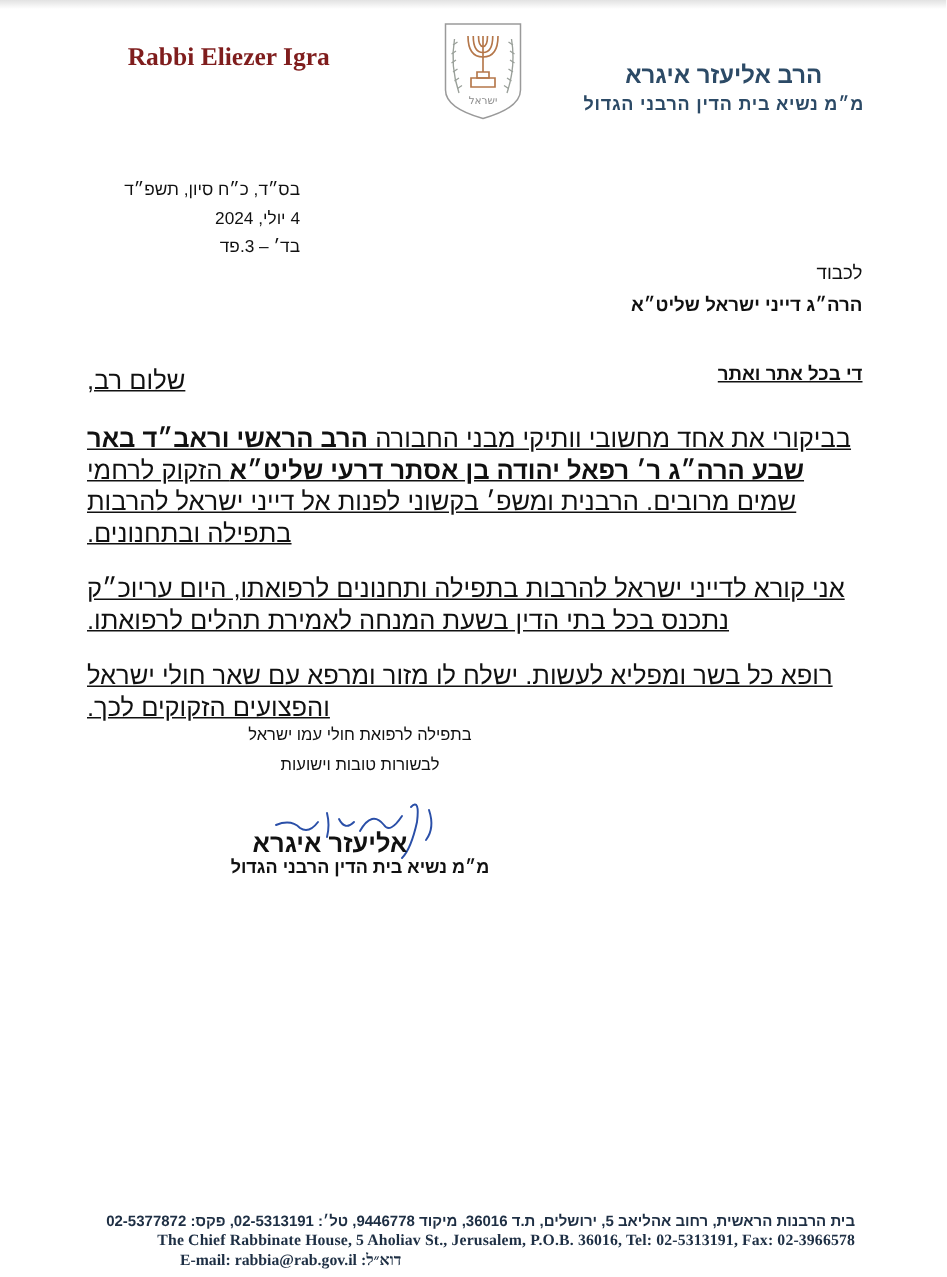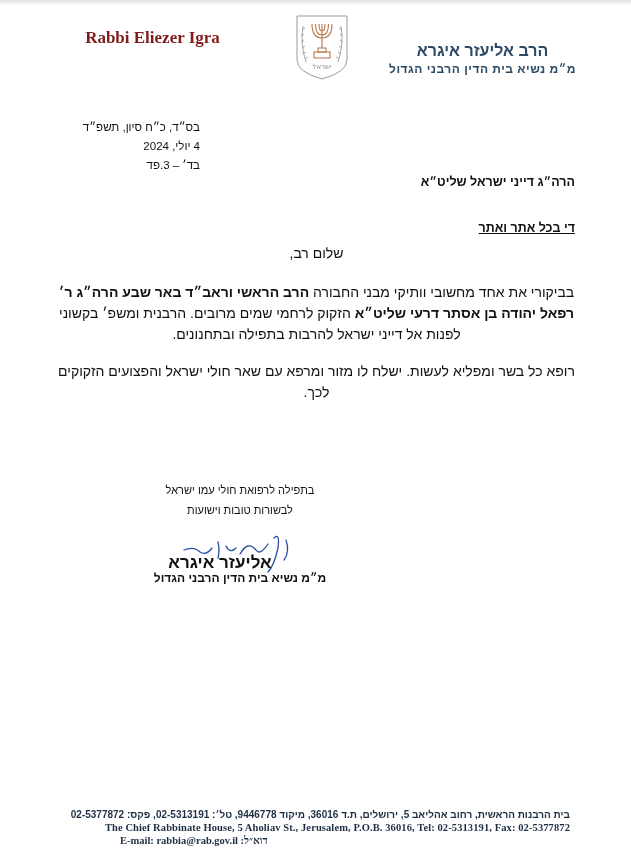--- a/index.html
+++ b/index.html
@@ -32,21 +32,21 @@
     }
     .recipient {
       position: absolute; right: 56px; top: 172px; width: 280px; direction: rtl;
       font-size: 12.5px; line-height: 21px; text-align: right;
     }
     .recipient .bold { font-weight: bold; }
     .recipient .u { text-decoration: underline; font-weight: bold; margin-top: 25px; }
 
     .body-text {
       position: absolute; left: 58px; right: 56px; top: 243px; direction: rtl;
-      font-size: 14px; line-height: 21px; text-align: center;
+      font-size: 17px; line-height: 21px; text-align: left; text-decoration: underline;
     }
     .body-text p { margin: 0 0 16px 0; }
     .body-text p.greeting { margin-bottom: 18px; }
     .body-text b { font-weight: bold; }
 
     .closing {
       position: absolute; left: 140px; top: 480px; width: 200px; direction: rtl;
       font-size: 11px; line-height: 20px; text-align: center;
     }
     .sig-wrap { position: absolute; left: 160px; top: 530px; width: 160px; height: 50px; }
@@ -101,27 +101,29 @@
   <div class="title">מ״מ נשיא בית הדין הרבני הגדול</div>
 </div>
 
 <div class="meta">
   <div>בס״ד, כ״ח סיון, תשפ״ד</div>
   <div>4 יולי, 2024</div>
   <div>בד׳ – 3.פד</div>
 </div>
 
 <div class="recipient">
+  <div>לכבוד</div>
   <div class="bold">הרה״ג דייני ישראל שליט״א</div>
   <div class="u">די בכל אתר ואתר</div>
 </div>
 
 <div class="body-text">
   <p class="greeting">שלום רב,</p>
   <p><span>בביקורי את אחד מחשובי וותיקי מבני החבורה </span><b>הרב הראשי וראב״ד באר שבע הרה״ג ר׳ רפאל יהודה בן אסתר דרעי שליט״א</b><span> הזקוק לרחמי שמים מרובים. הרבנית ומשפ׳ בקשוני לפנות אל דייני ישראל להרבות בתפילה ובתחנונים.</span></p>
+  <p>אני קורא לדייני ישראל להרבות בתפילה ותחנונים לרפואתו, היום עריוכ״ק נתכנס בכל בתי הדין בשעת המנחה לאמירת תהלים לרפואתו.</p>
   <p>רופא כל בשר ומפליא לעשות. ישלח לו מזור ומרפא עם שאר חולי ישראל והפצועים הזקוקים לכך.</p>
 </div>
 
 <div class="closing">
   <div>בתפילה לרפואת חולי עמו ישראל</div>
   <div>לבשורות טובות וישועות</div>
 </div>
 
 <svg class="sig-wrap" viewBox="0 0 160 50">
   <g fill="none" stroke="#2a4fa8" stroke-width="1.3" stroke-linecap="round">
@@ -132,15 +134,15 @@
     <path d="M114 8 Q120 2 118 18 Q114 36 108 42"></path>
     <path d="M126 10 Q130 22 124 30"></path>
   </g>
 </svg>
 
 <div class="sig-name">אליעזר איגרא</div>
 <div class="sig-title">מ״מ נשיא בית הדין הרבני הגדול</div>
 
 <div class="footer">
   <div class="he">בית הרבנות הראשית, רחוב אהליאב 5, ירושלים, ת.ד 36016, מיקוד 9446778, טל׳: 02-5313191, פקס: 02-5377872</div>
-  <div class="en">The Chief Rabbinate House, 5 Aholiav St., Jerusalem, P.O.B. 36016, Tel: 02-5313191, Fax: 02-5377872</div>
+  <div class="en">The Chief Rabbinate House, 5 Aholiav St., Jerusalem, P.O.B. 36016, Tel: 02-5313191, Fax: 02-3966578</div>
   <div class="email">E-mail: rabbia@rab.gov.il :דוא״ל</div>
 </div>
 
 </body></html>

